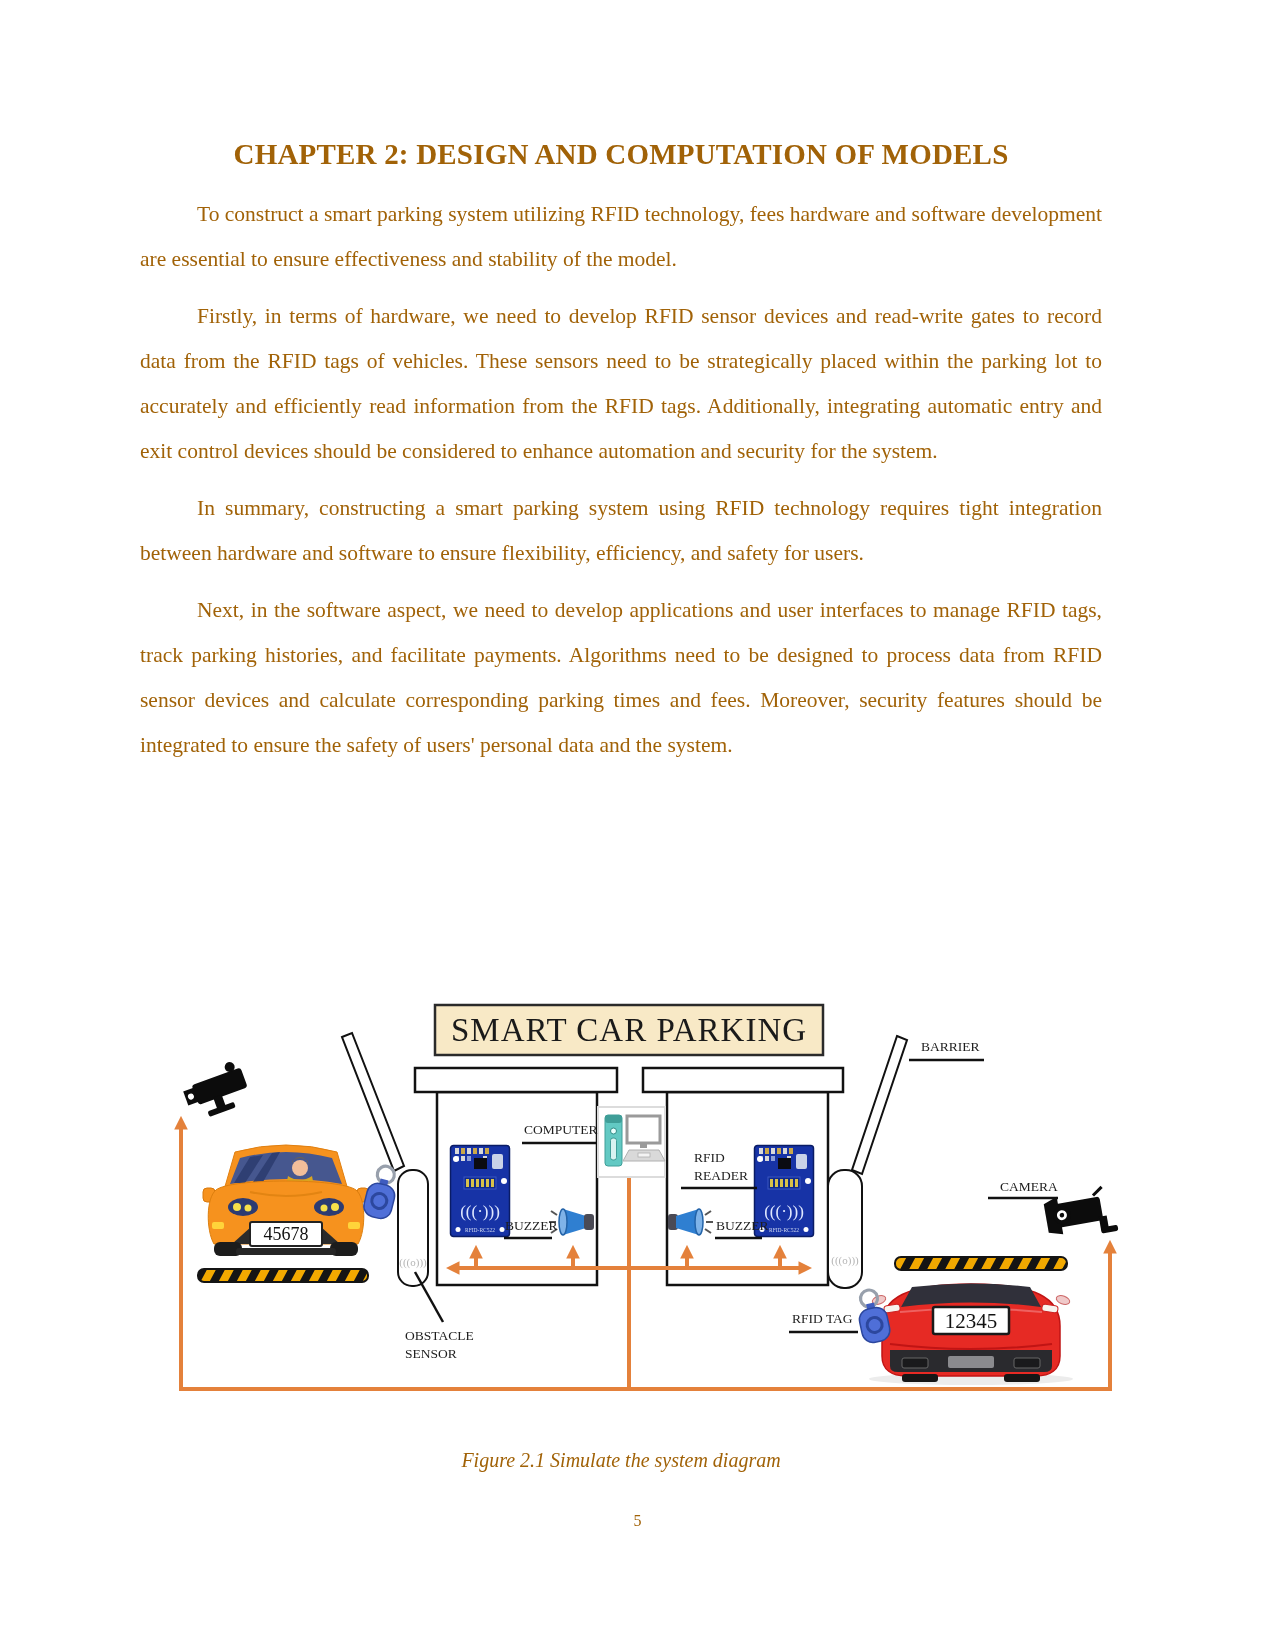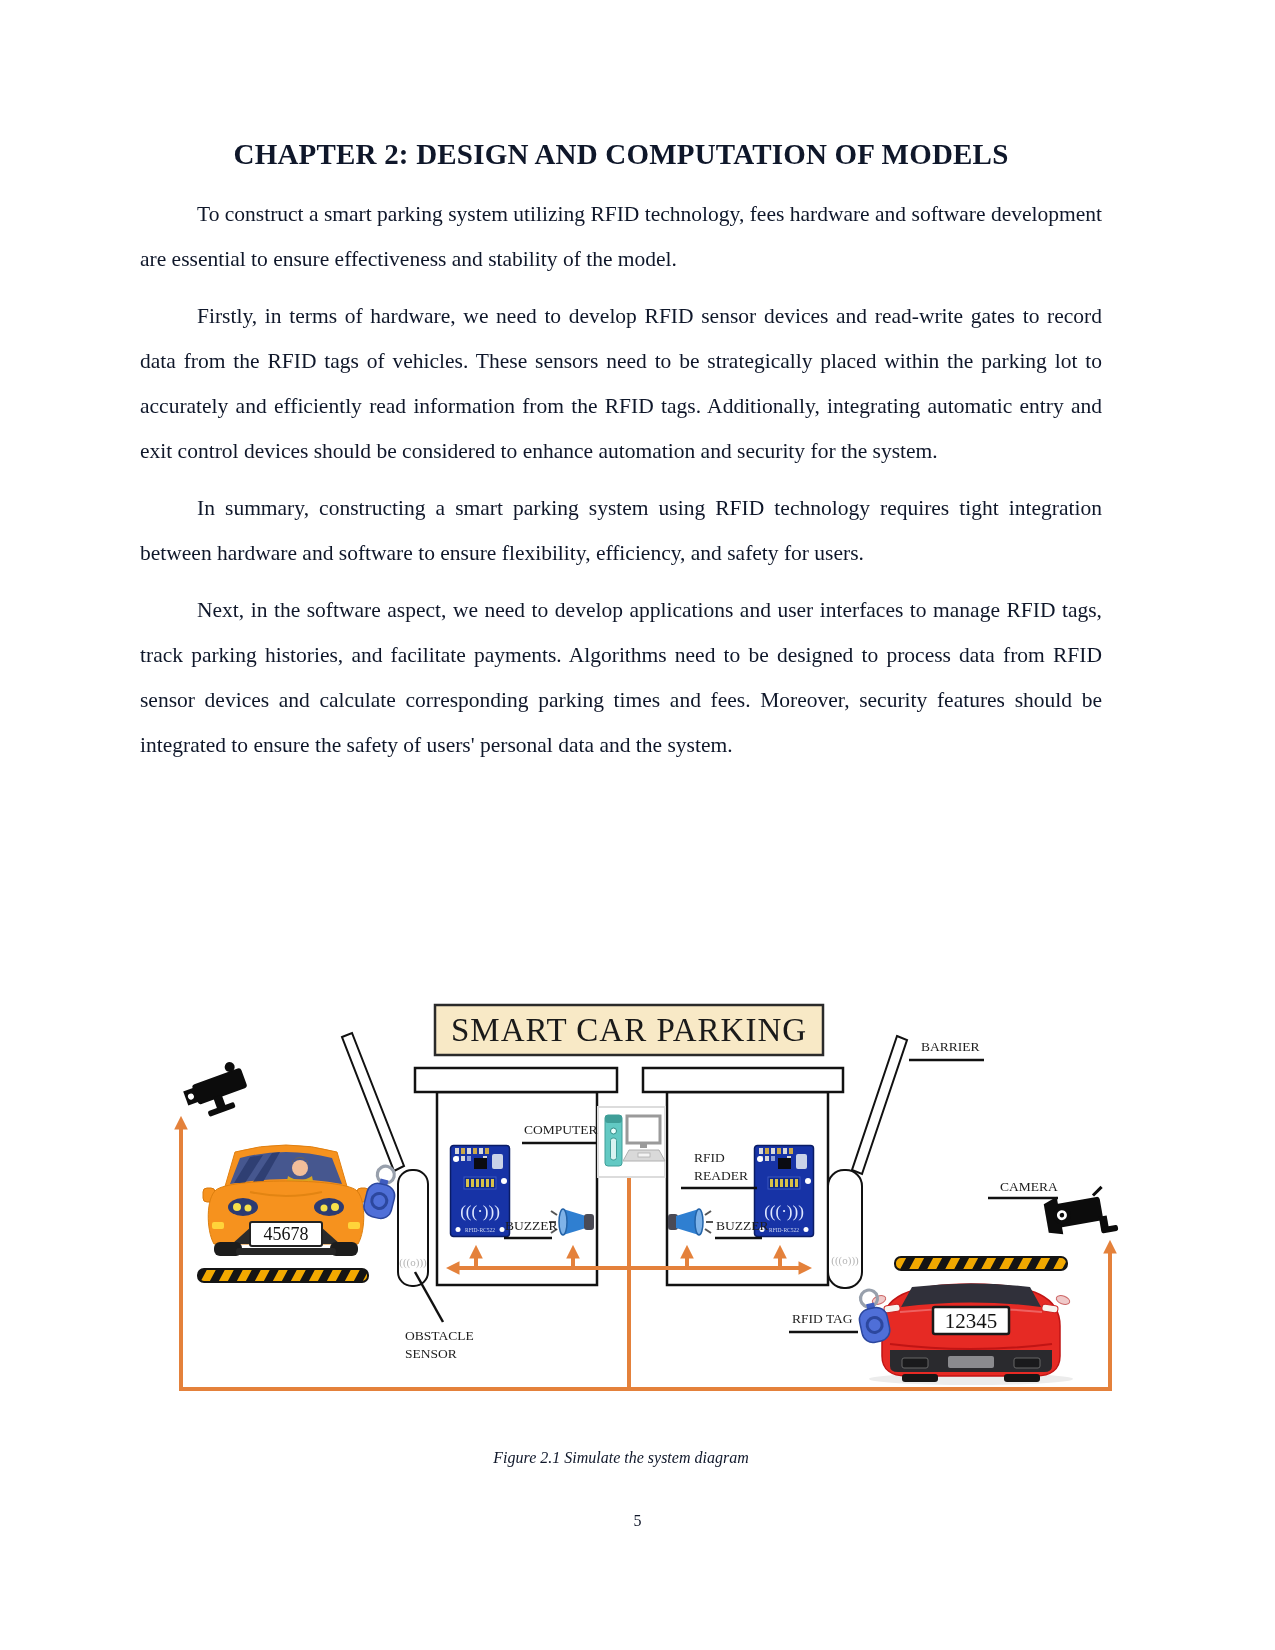--- a/index.html
+++ b/index.html
@@ -1,25 +1,25 @@
 <!DOCTYPE html>
 <html><head>
 <meta charset="utf-8">
 <style>
   html,body{margin:0;padding:0;background:#fff;}
   .page{position:relative;width:1275px;height:1650px;background:#fff;overflow:hidden;
-        font-family:"Liberation Serif",serif;color:#0f172a;}
+        font-family:"Liberation Serif",serif;color:#a16207;}
   .doc-title{position:absolute;top:138px;left:140px;width:962px;text-align:center;
              font-size:29px;font-weight:bold;letter-spacing:.2px;}
   .content{position:absolute;top:192px;left:140px;width:962px;font-size:21.5px;
            line-height:45px;text-align:justify;}
   .content p{margin:0 0 12px 0;text-indent:57px;}
   .figure-svg{position:absolute;top:930px;left:0;}
   .fig-caption{position:absolute;top:1449px;left:140px;width:962px;text-align:center;
-               font-style:italic;font-size:16px;}
+               font-style:italic;font-size:20px;}
   .page-number{position:absolute;top:1512px;left:0;width:1275px;text-align:center;font-size:16px;}
   svg text{font-family:"Liberation Serif",serif;}
 </style>
 </head>
 <body>
 
 <div class="page">
 
   <div class="doc-title">CHAPTER 2: DESIGN AND COMPUTATION OF MODELS</div>
 

